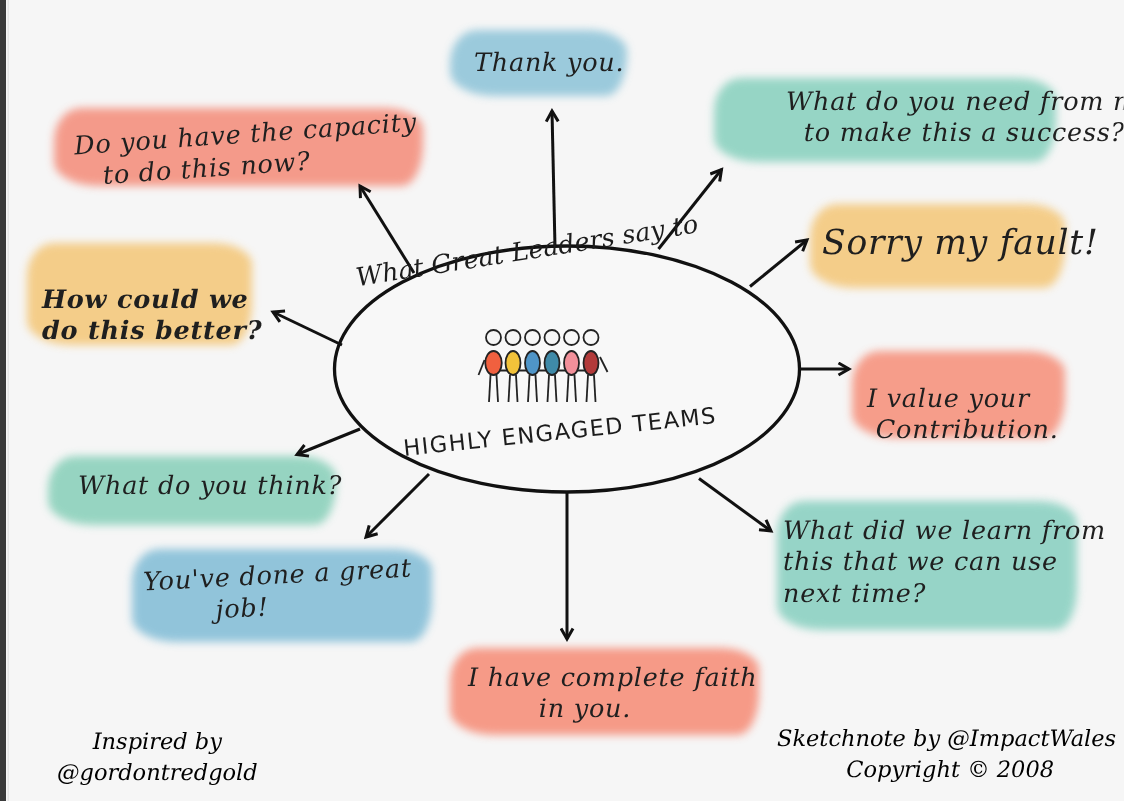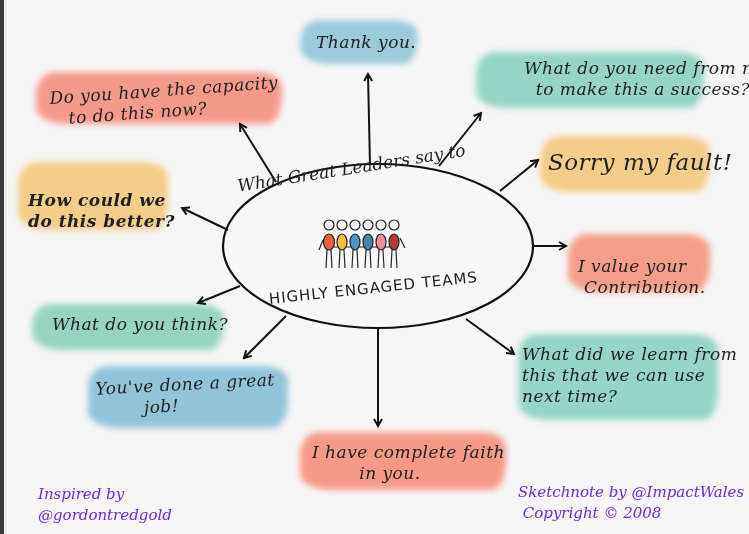--- a/index.html
+++ b/index.html
@@ -5,21 +5,21 @@
   html, body { margin: 0; padding: 0; }
   body { width: 749px; height: 534px; background: #f6f6f6; position: relative; overflow: hidden;
          font-family: "DejaVu Sans", sans-serif; color: #1c1c1c; }
   .frame-left { position: absolute; left: 0; top: 0; width: 4px; height: 534px; background: #3a3a3a; }
   .frame-left2 { position: absolute; left: 5px; top: 0; width: 1px; height: 534px; background: #e6e6e6; }
   svg.canvas { position: absolute; left: 0; top: 0; }
   .blob { position: absolute; filter: blur(3px); opacity: 0.85; border-radius: 18px 26px 14px 30px / 22px 14px 28px 16px; }
   .note { position: absolute; font-family: "DejaVu Serif", serif; font-style: italic; font-size: 17px;
           line-height: 21px; color: #1f1f1f; white-space: pre; letter-spacing: 0.5px; }
   .credit { position: absolute; font-family: "DejaVu Serif", serif; font-style: italic; font-size: 15px;
-            line-height: 21px; color: #6d28d9; white-space: pre; }
+            line-height: 21px; color: #000000; white-space: pre; text-align: center; }
   .center-top { position: absolute; font-family: "DejaVu Serif", serif; font-style: italic; font-size: 17px; }
   .center-bottom { position: absolute; font-family: "DejaVu Sans", sans-serif; font-size: 15px; letter-spacing: 1px; }
 </style>
 </head>
 <body>
 
 <div class="frame-left"></div>
 <div class="frame-left2"></div>
 
 <div class="blob" style="left:300px;top:20px;width:118px;height:44px;background:#8cc3d8;"></div>

